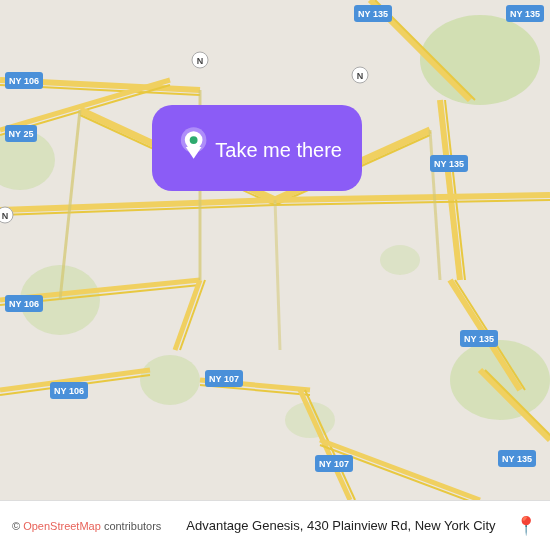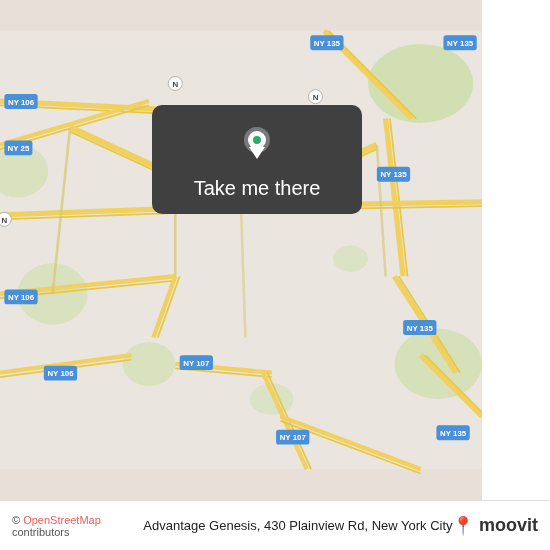--- a/index.html
+++ b/index.html
@@ -6,43 +6,43 @@
 
     body {
       width: 550px;
       height: 550px;
       overflow: hidden;
       font-family: Arial, sans-serif;
       position: relative;
     }
 
     #map-container {
-      width: 482px;
+      width: 550px;
       height: 500px;
       position: relative;
       overflow: hidden;
       background-color: #e8e0d8;
     }
 
     
     #map-svg {
       width: 100%;
       height: 100%;
     }
 
     
     #location-card {
       position: absolute;
       top: 105px;
       left: 152px;
       width: 210px;
-      background: #404040;
-      border-radius: 10px;
-      display: flex;
-      flex-direction: column;
+      background: #8b5cf6;
+      border-radius: 20px;
+      display: flex;
+      flex-direction: row;
       align-items: center;
       padding: 18px 20px 14px 20px;
       cursor: pointer;
     }
 
     #pin-icon {
       width: 44px;
       height: 44px;
       margin-bottom: 10px;
     }
@@ -59,21 +59,21 @@
 
     
     #bottom-bar {
       width: 550px;
       height: 50px;
       background: #fff;
       border-top: 1px solid #ddd;
       display: flex;
       align-items: center;
       padding: 0 12px;
-      gap: 0;
+      gap: 20px;
     }
 
     #copyright-text {
       font-size: 11px;
       color: #555;
       flex: 1;
     }
 
     #copyright-text a {
       color: #e8635a;
@@ -233,15 +233,14 @@
 
 <div id="bottom-bar">
   <span id="copyright-text">
     © <a href="#">OpenStreetMap</a> contributors
   </span>
   <span id="location-info">
     <span>Advantage Genesis, 430 Plainview Rd, New York City</span>
   </span>
   <span id="moovit-logo">
     <span id="moovit-pin">📍</span>
-    <span id="moovit-text">moovit</span>
   </span>
 </div>
 
 </body></html>

